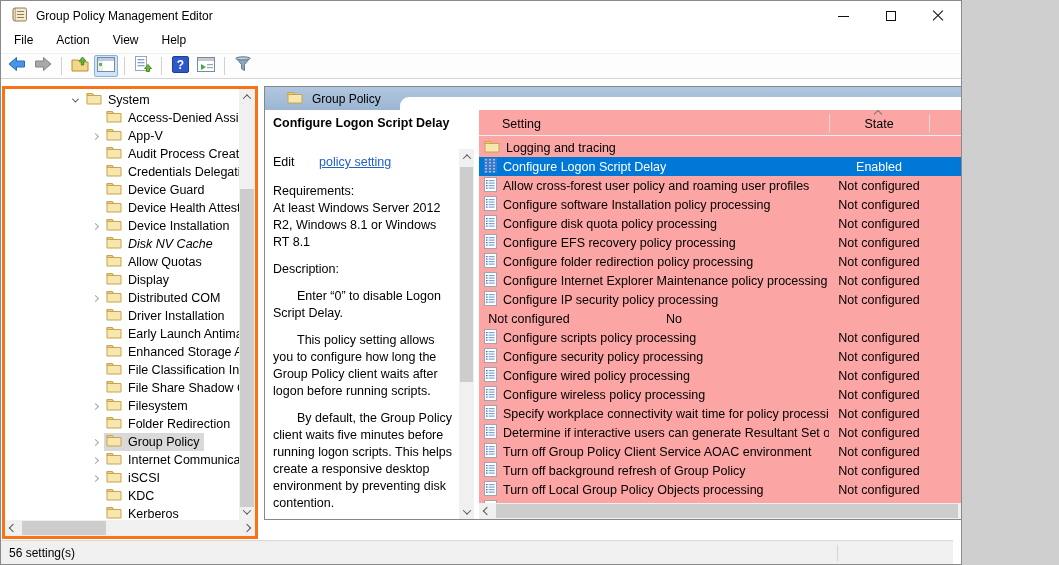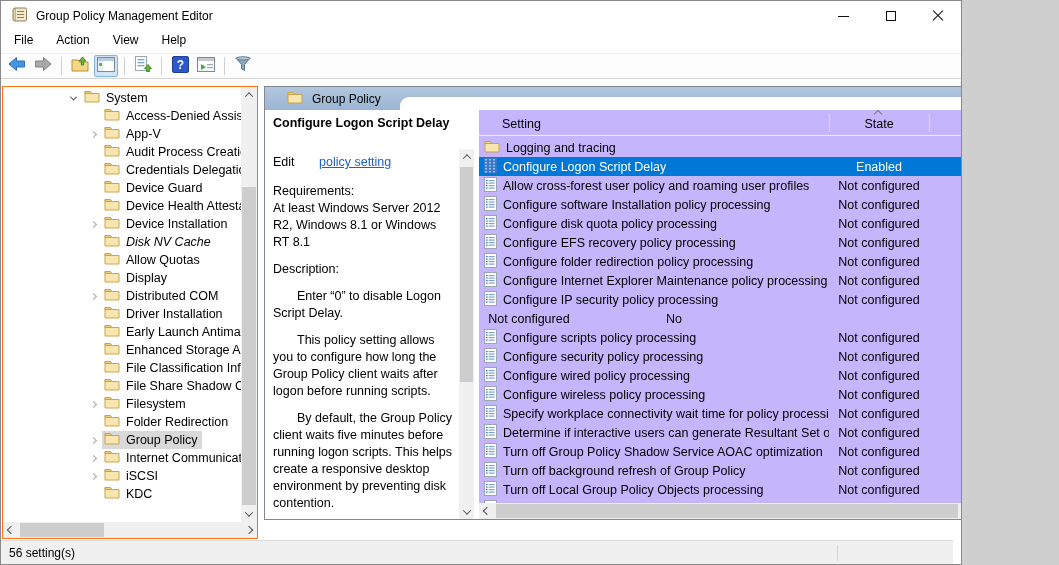--- a/index.html
+++ b/index.html
@@ -32,21 +32,21 @@
              background:#fdfdfd; border-top:1px solid #efefef; border-bottom:1px solid #d4d4d4; }
   .tbtn { width:24px; height:22px; display:flex; align-items:center; justify-content:center;
           border:1px solid transparent; }
   .tbtn.active { background:#cfe4f7; border:1px solid #84b2de; border-radius:2px; }
   .tsep { width:1px; height:18px; background:#d0d0d0; margin:0 4px; flex:none; }
 
   
   .main { position:absolute; top:78px; left:0; right:0; bottom:24px; background:#fff; }
 
   .tree-panel { position:absolute; left:1px; top:7px; width:256px; bottom:1px;
-                border:1px solid #f97316; background:#fff; overflow:hidden; }
+                border:3px solid #f97316; background:#fff; overflow:hidden; }
   .right-panel { position:absolute; left:263px; width:794px; top:7px; bottom:20px;
                  border:1px solid #828790; background:#fff; overflow:hidden; }
 
   
   #tree-rows { position:absolute; left:0; top:0; right:16px; bottom:16px; overflow:hidden; padding-top:2px; }
   .tree-row { height:18px; display:flex; align-items:center; font-size:12.5px; white-space:nowrap; }
   .chev { width:17px; flex:none; display:flex; align-items:center; justify-content:center; }
   .chev i { display:block; width:5px; height:5px; }
   .chev.expanded i { border-right:1.6px solid #404040; border-bottom:1.6px solid #404040;
                      transform:rotate(45deg) translate(-1px,-1px); }
@@ -86,21 +86,21 @@
   .d-edit { margin-bottom:12px; }
   .d-link { color:#2061c4; text-decoration:underline;padding-left:21px; }
   .d-desc-label { margin-top:10px; }
   .d-para { margin-top:10px; text-indent:24px; }
   .detail-sb { left:194px; width:15px; top:62px; bottom:0; }
   .detail-sb .sb-btn { width:15px; height:15px; }
   .detail-sb .sb-btn.up { top:0; } .detail-sb .sb-btn.down { bottom:0; }
   .detail-sb .sb-thumb { left:1px; right:1px; top:18px; height:215px; }
 
   
-  .list-pane { position:absolute; left:214px; top:23px; right:0; bottom:0; background:#c4b5fd; overflow:hidden; }
+  .list-pane { position:absolute; left:214px; top:23px; right:0; bottom:0; background:#fca5a5; overflow:hidden; }
   .list-header { position:relative; height:26px; font-size:12.5px; border-bottom:1px solid #ededed; }
   .lh-setting { position:absolute; left:23px; top:7px; }
   .lh-state { position:absolute; left:350px; width:100px; top:7px; text-align:center; }
   .lh-comment { position:absolute; left:450px; width:190px; top:7px; text-align:center; }
   .lh-div { position:absolute; top:4px; height:18px; width:1px; background:#dcdcdc; }
   .sort-caret { position:absolute; left:396px; top:1px; width:6px; height:6px;
                 border-right:1.4px solid #777; border-bottom:1.4px solid #777;
                 transform:rotate(-135deg); }
   #list-rows { position:absolute; top:28px; left:0; right:16px; bottom:16px; overflow:hidden; }
   .list-row { height:19px; width:640px; display:flex; align-items:center; font-size:12.5px; color:#000; }
@@ -465,20 +465,30 @@
             <span class="hl">
               <span><svg width="16" height="13" viewBox="0 0 16 13">
                   <path d="M1 1.5 h5.2 l1.6 2 h7.2 v8.5 h-14 z" fill="#f7e7ae" stroke="#c9a44d"></path>
                   <path d="M1 1.5 h5.2 l1.6 2 h-6.8 z" fill="#ecd183" stroke="#c9a44d"></path>
                 </svg></span>
               <span class="tree-label">KDC</span>
             </span>
           </div>
           <div class="tree-row" style="padding-left: 82px;">
             <span class="chev"></span>
+            <span class="hl">
+              <span><svg width="16" height="13" viewBox="0 0 16 13">
+                  <path d="M1 1.5 h5.2 l1.6 2 h7.2 v8.5 h-14 z" fill="#f7e7ae" stroke="#c9a44d"></path>
+                  <path d="M1 1.5 h5.2 l1.6 2 h-6.8 z" fill="#ecd183" stroke="#c9a44d"></path>
+                </svg></span>
+              <span class="tree-label">Kerberos</span>
+            </span>
+          </div>
+          <div class="tree-row" style="padding-left: 82px;">
+            <span class="chev"></span>
             <span class="hl"></span>
           </div>
         </div>
       <div class="sb-v tree-sb-v">
         <div class="sb-btn up">
             <i></i>
           </div>
         <div class="sb-thumb"></div>
         <div class="sb-btn down">
             <i></i>
@@ -821,21 +831,21 @@
                     <rect x="0.5" y="0.5" width="12" height="14" fill="#fff" stroke="#9aa7b0"></rect>
                     <rect x="2" y="3" width="1.6" height="1.2" fill="#3f6fbf"></rect>
                     <rect x="4.6" y="3" width="6" height="1.2" fill="#7fa3cf"></rect>
                     <rect x="2" y="5.5" width="1.6" height="1.2" fill="#3f6fbf"></rect>
                     <rect x="4.6" y="5.5" width="6" height="1.2" fill="#7fa3cf"></rect>
                     <rect x="2" y="8" width="1.6" height="1.2" fill="#3f6fbf"></rect>
                     <rect x="4.6" y="8" width="6" height="1.2" fill="#7fa3cf"></rect>
                     <rect x="2" y="10.5" width="1.6" height="1.2" fill="#3f6fbf"></rect>
                     <rect x="4.6" y="10.5" width="6" height="1.2" fill="#7fa3cf"></rect>
                   </svg></span>
-                <span class="set-name">Turn off Group Policy Shadow Service AOAC optimization</span>
+                <span class="set-name">Turn off Group Policy Client Service AOAC environment</span>
               </span>
               <span class="c-state">Not configured</span>
               <span class="c-comment">No</span>
             </div>
             <div class="list-row">
               <span class="c-set">
                 <span><svg width="13" height="15" viewBox="0 0 13 15">
                     <rect x="0.5" y="0.5" width="12" height="14" fill="#fff" stroke="#9aa7b0"></rect>
                     <rect x="2" y="3" width="1.6" height="1.2" fill="#3f6fbf"></rect>
                     <rect x="4.6" y="3" width="6" height="1.2" fill="#7fa3cf"></rect>

